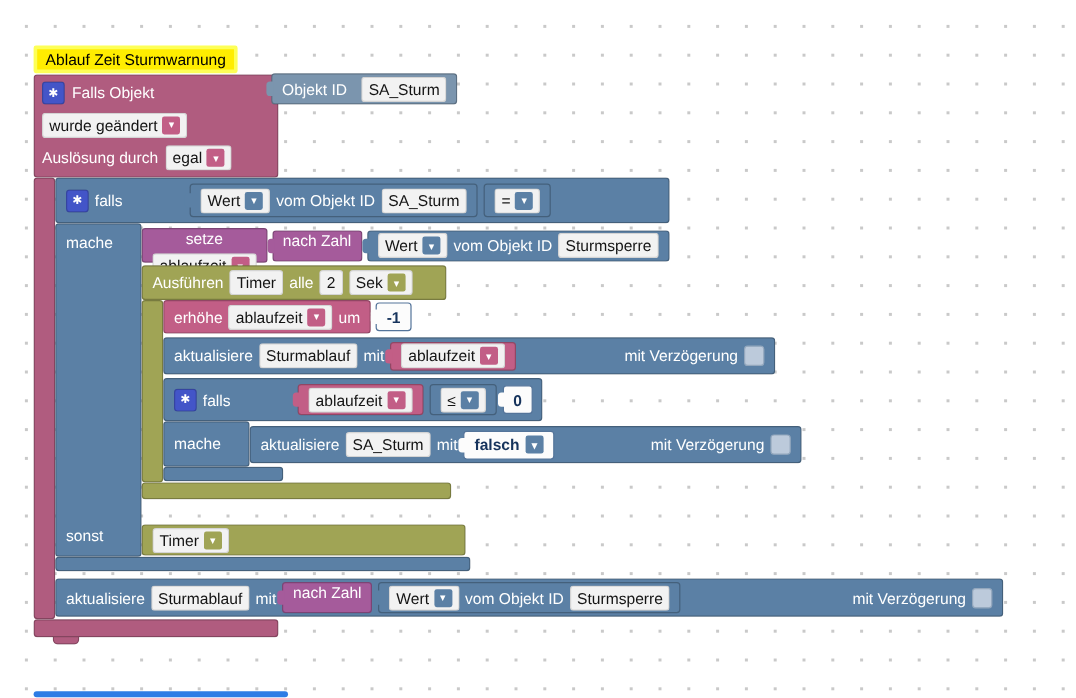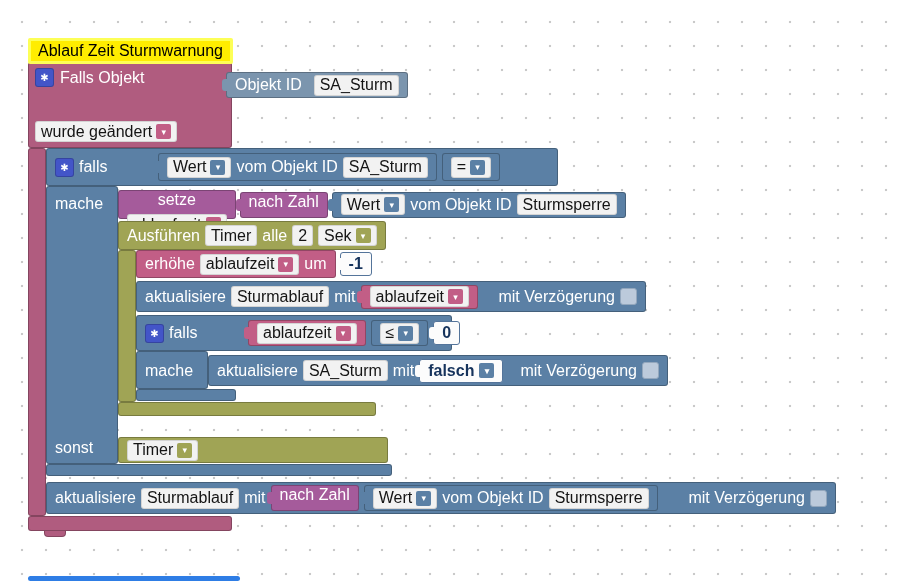--- a/index.html
+++ b/index.html
@@ -1,18 +1,18 @@
 <!DOCTYPE html>
 <html><head>
 <meta charset="utf-8">
 <style>
   html,body{margin:0;padding:0;background:#fff;}
   .canvas{
     position:relative;width:897px;height:582px;overflow:hidden;
-    font-family:"Liberation Sans",sans-serif;font-size:16px;
+    font-family:"Liberation Sans",sans-serif;font-size:13px;
     background-color:#ffffff;
     background-image:radial-gradient(circle,#c9c9c9 1.2px,transparent 1.6px);
     background-size:24px 24px;background-position:10px 10px;
   }
   .blk{
     position:absolute;display:flex;align-items:center;gap:5px;
     padding:0 8px;border-radius:3px;color:#fff;white-space:nowrap;
     box-sizing:border-box;border:1px solid rgba(0,0,0,.25);
   }
   .in{position:relative;left:auto;top:auto;flex:none;}
@@ -66,23 +66,30 @@
     <div class="subrow">
       <span class="gear"></span>
       <span class="lbl">Falls Objekt</span>
     </div>
     <div class="subrow">
       <span class="field">
         <span>wurde geändert</span>
         <span class="dd dd-pink"></span>
       </span>
     </div>
-  </div>
-
-  <div class="blk c-blue2" style="left:226px;top:72px;height:26px;gap:12px;">
+    <div class="subrow">
+      <span class="lbl">Auslösung durch</span>
+      <span class="field">
+        <span>egal</span>
+        <span class="dd dd-pink"></span>
+      </span>
+    </div>
+  </div>
+
+  <div class="blk c-blue2" style="left:226px;top:61px;height:26px;gap:12px;">
     <i class="ltab"></i>
     <span class="lbl">Objekt ID</span>
     <span class="field">
       <span>SA_Sturm</span>
     </span>
   </div>
 
   <div class="bar c-pink" style="left:28px;top:148px;width:18px;height:368px;"></div>
   <div class="bar c-pink" style="left:28px;top:516px;width:204px;height:15px;"></div>
   <div class="bar c-pink" style="left:44px;top:530px;width:22px;height:7px;border-radius:0 0 4px 4px;"></div>

